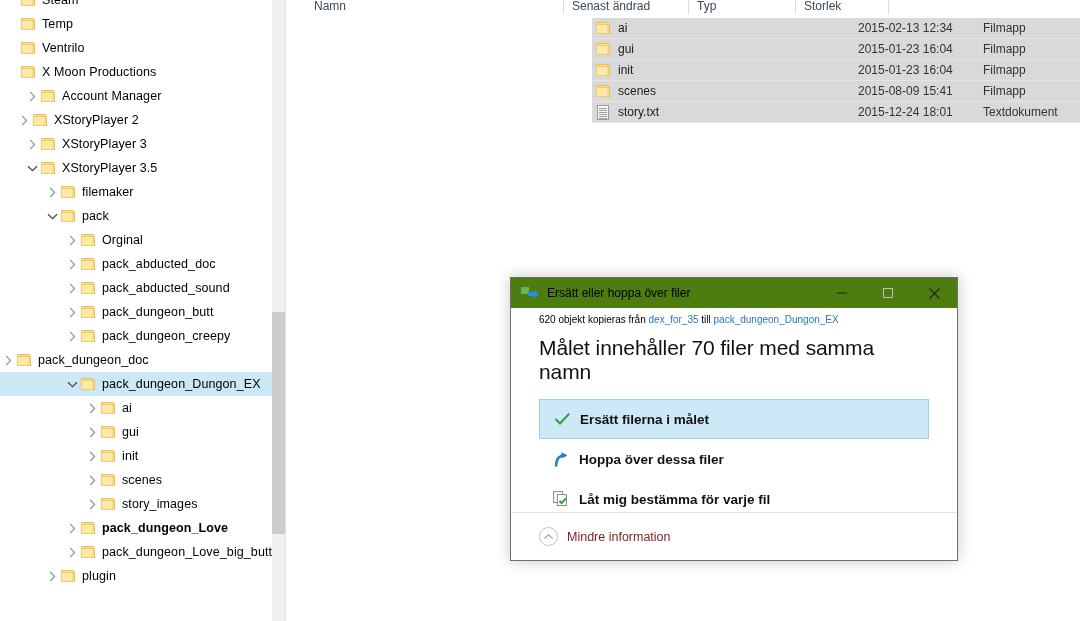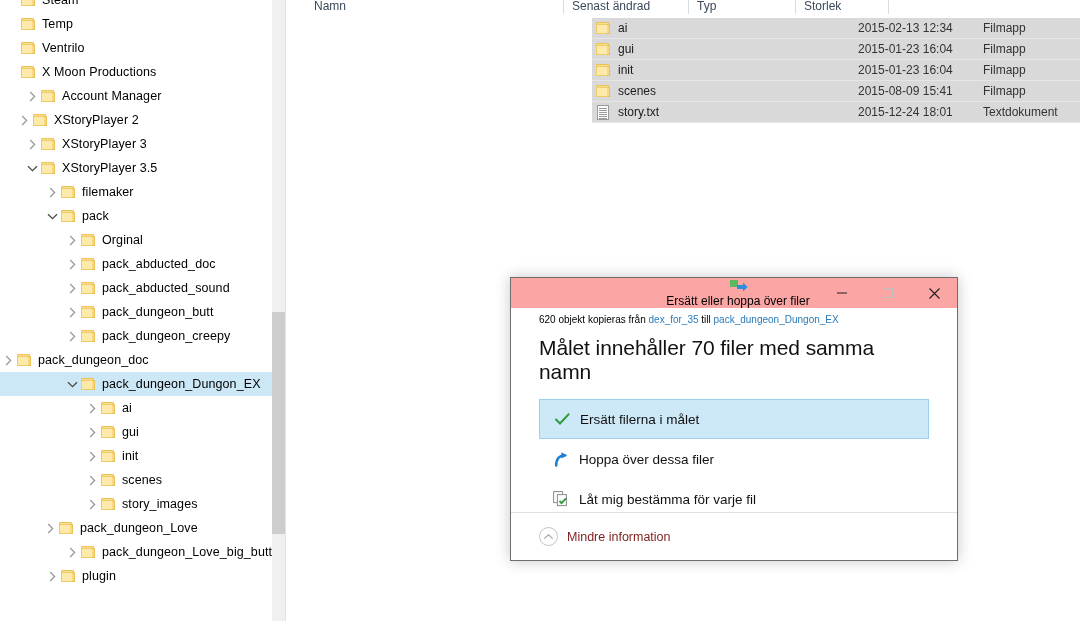--- a/index.html
+++ b/index.html
@@ -168,22 +168,21 @@
     left: 510px; top: 277px;
     width: 448px; height: 284px;
     background: #ffffff;
     border: 1px solid #6e6e6e;
     box-shadow: 0 0 14px rgba(0,0,0,0.22);
   }
   #dialog-titlebar {
     position: relative;
     height: 30px;
     display: flex; align-items: center;
-    background: #fca5a5;
-    flex-direction: column;
+    background: #4d7c0f;
   }
   #dialog-appicon { margin-left: 10px; width: 18px; height: 16px; position: relative; }
   #dialog-appicon .grn {
     position: absolute; left: 0; top: 2px;
     width: 8px; height: 7px; background: #5cb85c;
   }
   #dialog-appicon .arrowbox {
     position: absolute; left: 7px; top: 4px;
     width: 11px; height: 10px;
   }
@@ -222,21 +221,21 @@
     cursor: default;
   }
   .option.selected {
     background: #cde8f6;
     border: 1px solid #9cd0ea;
   }
   .opt-icon {
     width: 22px; flex: 0 0 22px;
     display: flex; align-items: center; justify-content: flex-start;
   }
-  .opt-label { font-size: 13.5px; color: #111; margin-left: 4px; }
+  .opt-label { font-size: 13.5px; color: #111; margin-left: 4px; font-weight: bold; }
 
   #dialog-footer {
     position: absolute; left: 0; bottom: 0;
     width: 100%; height: 48px;
     border-top: 1px solid #e2e2e2;
     background: #ffffff;
     display: flex; align-items: center;
   }
   #less-info {
     display: flex; align-items: center;
@@ -524,21 +523,21 @@
             <path d="M1.2 1 L5.6 5.5 L1.2 10" fill="none" stroke="#9a9a9a" stroke-width="1.3"></path>
           </svg>
         </span>
         <span class="folder-ico tree-folder">
           <span class="back"></span>
           <span class="tab"></span>
           <span class="front"></span>
         </span>
         <span class="tree-label">story_images</span>
       </div>
-      <div class="tree-row" style="padding-left: 42px;">
+      <div class="tree-row" style="padding-left: 64px; font-weight: bold;">
         <span class="tree-chevron">
           <svg width="7" height="11" viewBox="0 0 7 11">
             <path d="M1.2 1 L5.6 5.5 L1.2 10" fill="none" stroke="#9a9a9a" stroke-width="1.3"></path>
           </svg>
         </span>
         <span class="folder-ico tree-folder">
           <span class="back"></span>
           <span class="tab"></span>
           <span class="front"></span>
         </span>

